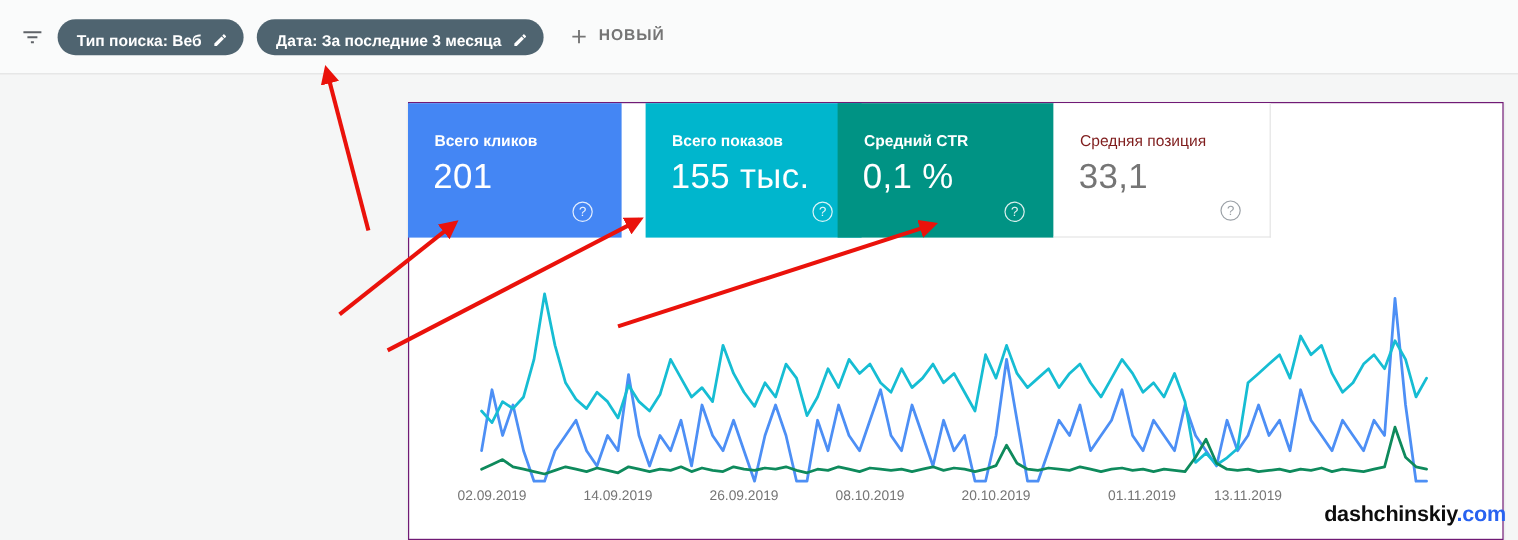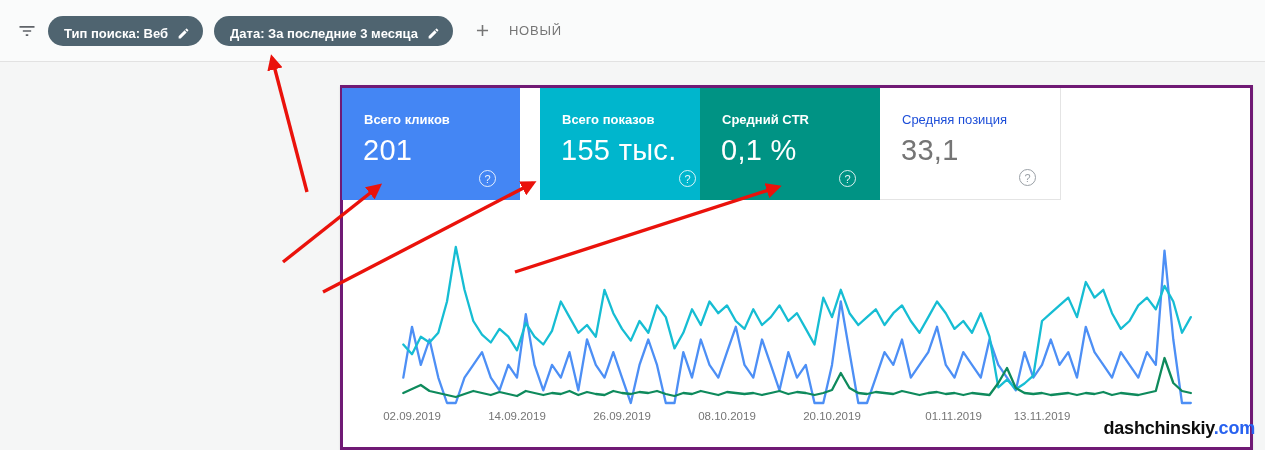--- a/index.html
+++ b/index.html
@@ -12,41 +12,41 @@
             background:#fafbfb; border-bottom:1px solid #e2e2e2;
             display:flex; align-items:center; }
   .filter-btn { margin-left:10px; width:34px; height:34px; display:flex;
                 align-items:center; justify-content:center; cursor:pointer; border-radius:50%; }
   .chip { display:inline-flex; align-items:center; gap:9px; height:30px;
           border:none; border-radius:15px; padding:6px 13px 0 16px;
           color:#fff; font-family:"Liberation Sans", sans-serif;
           font-size:13px; font-weight:600; cursor:pointer; white-space:nowrap; }
   .chip-1 { margin-left:4px; }
   .chip-2 { margin-left:11px; }
-  .new-btn { display:inline-flex; align-items:center; gap:17px; margin-left:20px;
+  .new-btn { display:inline-flex; align-items:flex-start; gap:7px; margin-left:20px;
              background:none; border:none; color:#757575; cursor:pointer;
              font-family:"Liberation Sans", sans-serif; font-size:13px;
-             font-weight:400; letter-spacing:0.8px; }
+             font-weight:700; letter-spacing:0.8px; }
 
   
   .panel { position:absolute; left:340px; top:85px; width:913px; height:365px;
-           background:#ffffff; border:3px solid #701a75;
+           background:#ffffff; border:1px solid #701a75;
            box-shadow:0 1px 2px rgba(60,64,67,.12); }
   .cards { position:relative; height:112px; }
   .card  { position:absolute; top:0; height:112px; cursor:pointer; }
   .card-0 { left:-1px;  width:178px; }
   .card-1 { left:177px; width:180px;margin-left:20px; }
   .card-2 { left:357px; width:180px; }
   .card-3 { left:537px; width:181px; border-right:1px solid #e4e4e4;
             border-bottom:1px solid #e4e4e4; background:#fff; }
   .card .label { position:absolute; left:22px; top:24px; font-size:13px;
                  font-weight:600; color:#fff; white-space:nowrap; }
   .card .value { position:absolute; left:21px; top:46px; font-size:29px;
                  font-weight:400; color:#fff; letter-spacing:.3px; white-space:nowrap;text-align:right; }
-  .card.unselected .label { color:#1d4ed8; font-weight:400; }
+  .card.unselected .label { color:#7f1d1d; font-weight:400; }
   .card.unselected .value { color:#757575; }
   .help { position:absolute; right:24px; bottom:13px; width:17px; height:17px;
           border:1.4px solid rgba(255,255,255,.85); border-radius:50%;
           font-size:11px; line-height:14px; display:flex; align-items:center;
           justify-content:center; color:rgba(255,255,255,.9); cursor:pointer; }
   .card.unselected .help { border-color:#9aa0a6; color:#9aa0a6; }
 
   
   .chart { position:absolute; left:20px; top:145px; width:870px; height:175px; }
   .chart svg { display:block; }

